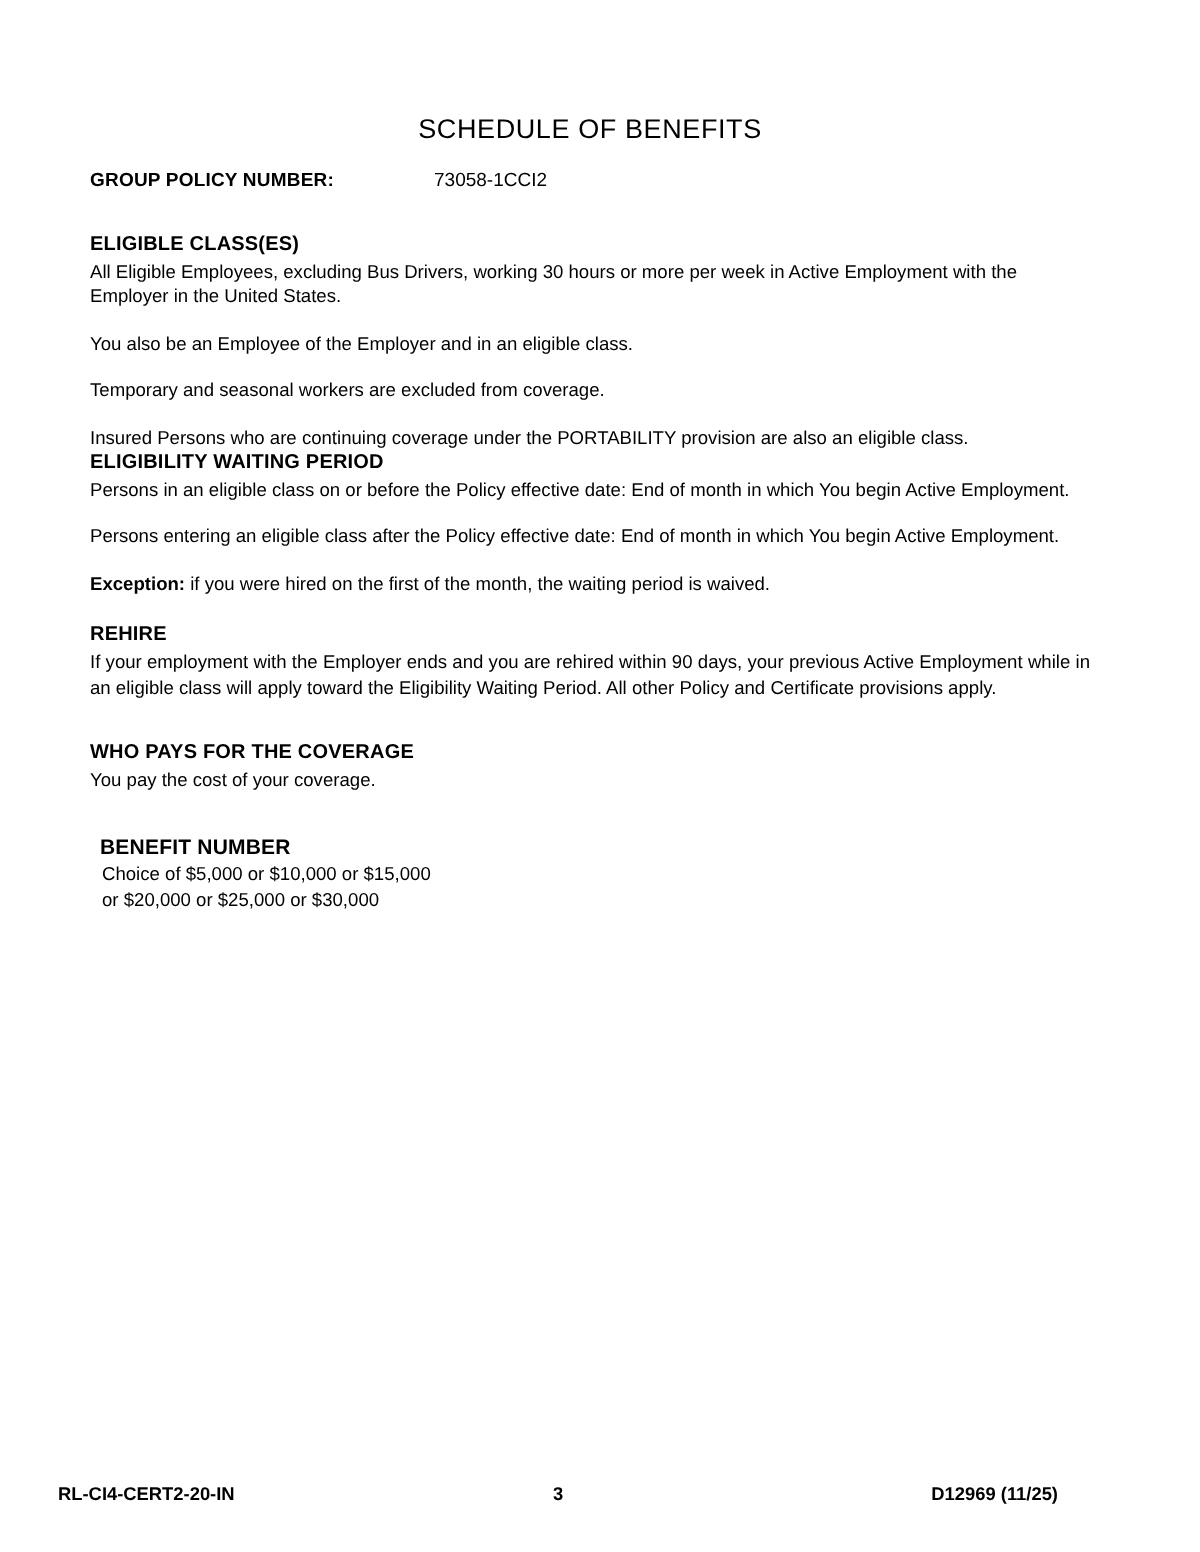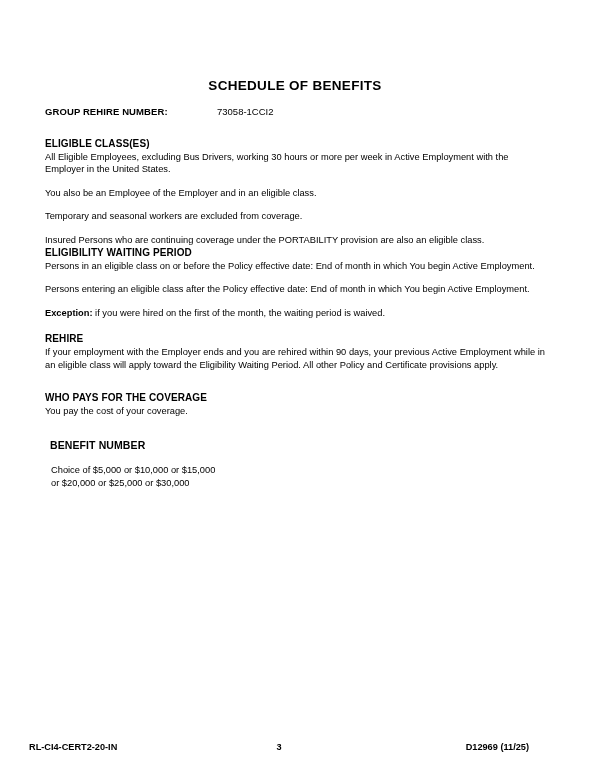--- a/index.html
+++ b/index.html
@@ -30,24 +30,24 @@
     position: absolute;
     left: 45px;
     top: 0;
     width: 500px;
   }
 
   
   .doc-title {
     text-align: center;
     font-size: 13.5px;
-    font-weight: bold;
+    font-weight: normal;
     letter-spacing: 0.3px;
     margin: 0;
-    padding-top: 78px;
+    padding-top: 57px;
     line-height: 16px;
   }
 
   
   .kv-row {
     display: block;
     position: relative;
     height: 16px;
     font-size: 9.5px;
     line-height: 16px;
@@ -84,21 +84,20 @@
     font-size: 9.3px;
     line-height: 12.4px;
     margin: 0;
     text-align: left;
   }
   .para.tight  { margin-top: 1px; }
   .para.spaced { margin-top: 11px; }
   .para.justify { text-align: justify; }
   .para.benefit-lines {
     padding-left: 6px;
-    margin-top: 12px;
     line-height: 12.6px;
   }
   .bold-lead { font-weight: bold; }
 
   
   .footer {
     position: absolute;
     left: 29px;
     top: 740px;
     width: 500px;
@@ -130,21 +129,21 @@
 <body>
 
 <div class="page">
 
   <div class="content">
 
     <h1 class="doc-title">SCHEDULE OF BENEFITS</h1>
 
 
     <div class="kv-row second">
-      <span class="kv-label">GROUP REHIRE NUMBER:</span>
+      <span class="kv-label">GROUP POLICY NUMBER:</span>
       <span class="kv-value">73058-1CCI2</span>
     </div>
 
     <h2 class="section-heading sh-eligible-class">ELIGIBLE CLASS(ES)</h2>
     <p class="para tight">All Eligible Employees, excluding Bus Drivers, working 30 hours or more per week in Active Employment with the Employer in the United States.</p>
     <p class="para spaced">You also be an Employee of the Employer and in an eligible class.</p>
     <p class="para spaced">Temporary and seasonal workers are excluded from coverage.</p>
     <p class="para spaced">Insured Persons who are continuing coverage under the PORTABILITY provision are also an eligible class.</p>
 
     <h2 class="section-heading sh-waiting">ELIGIBILITY WAITING PERIOD</h2>

